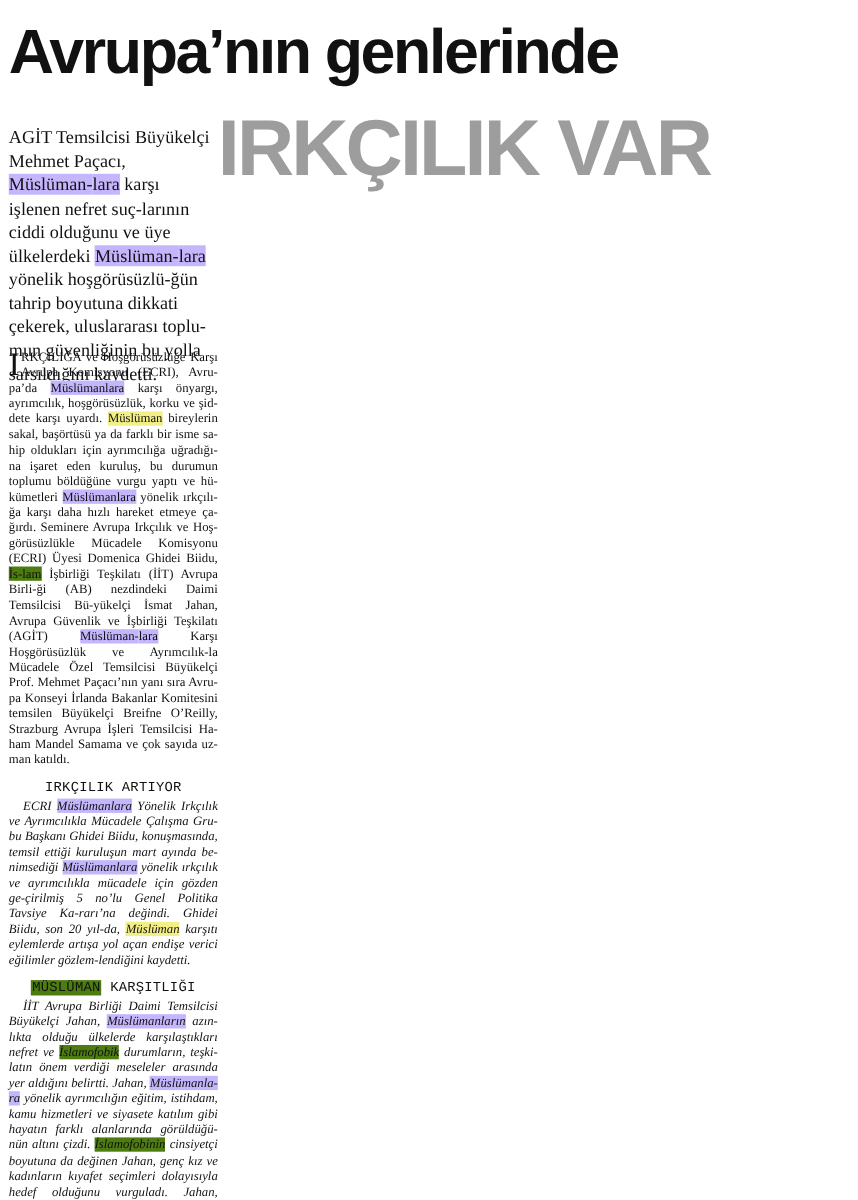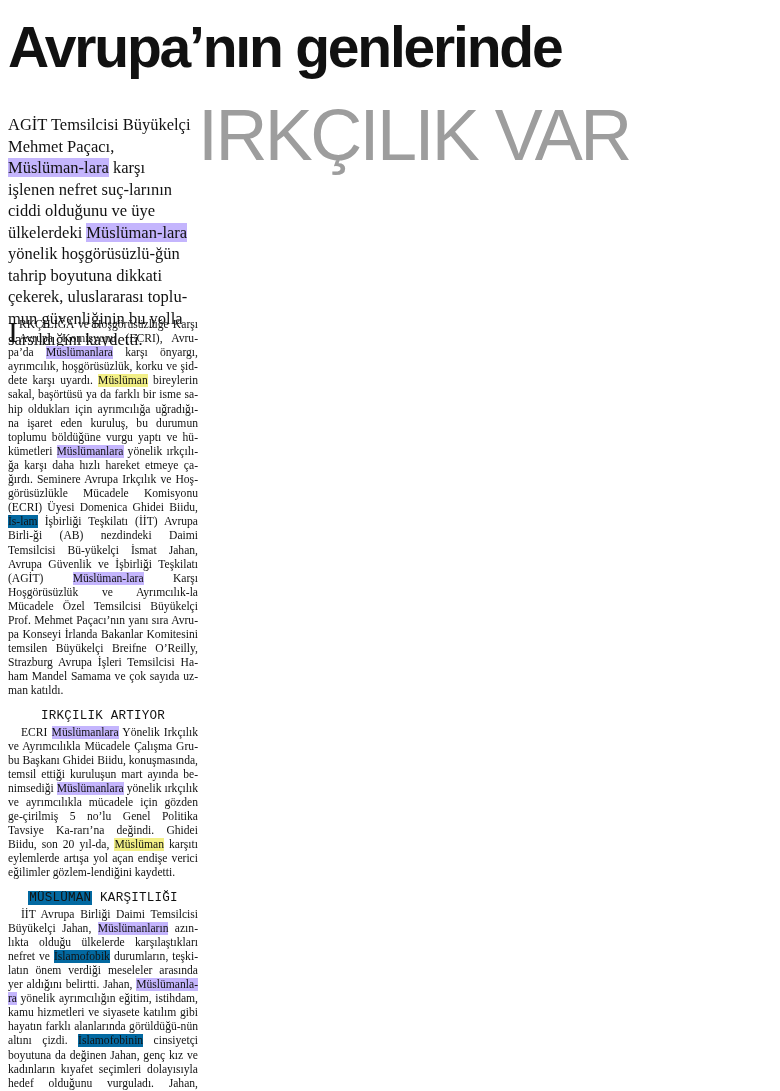--- a/index.html
+++ b/index.html
@@ -37,21 +37,21 @@
     line-height: 58px;
     letter-spacing: -2.2px;
     color: #111111;
     white-space: nowrap;
   }
   .headline-line2 {
     position: absolute;
     left: 198px;
     top: 98px;
     font-family: "Liberation Sans", sans-serif;
-    font-weight: normal;
+    font-weight: bold;
     font-size: 72px;
     line-height: 74px;
     letter-spacing: -2.6px;
     color: #9d9d9d;
     white-space: nowrap;
   }
 
   
   .deck {
     position: absolute;
@@ -75,20 +75,21 @@
     font-size: 11.6px;
     line-height: 14.1px;
     text-align: justify;
     color: #111;
   }
   .column p {
     margin: 0;
   }
   .para-indent {
     text-indent: 13px;
+    font-style: italic;
   }
   .dropcap-para {
     position: relative;
   }
   .dropcap {
     float: left;
     font-family: "Liberation Serif", serif;
     font-size: 30px;
     line-height: 25px;
     font-weight: normal;
@@ -111,21 +112,21 @@
     padding: 0 1px;
   }
 
   
   .hl-pink {
     background: #c4b5fd;
     box-decoration-break: clone;
     -webkit-box-decoration-break: clone;
   }
   .hl-green {
-    background: #0369a1;
+    background: #4d7c0f;
     box-decoration-break: clone;
     -webkit-box-decoration-break: clone;
   }
   .hl-yellow {
     background: #f2ef86;
     box-decoration-break: clone;
     -webkit-box-decoration-break: clone;
   }
 </style>
 </head>

